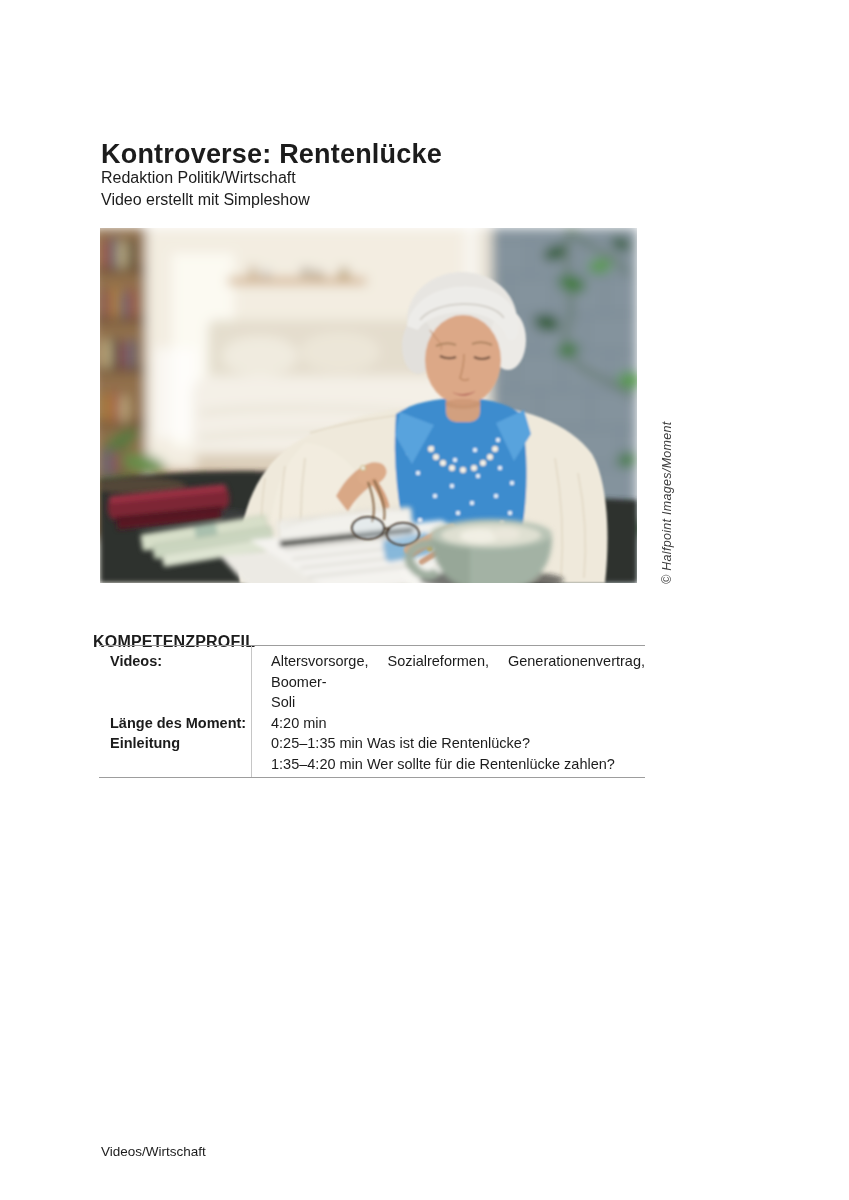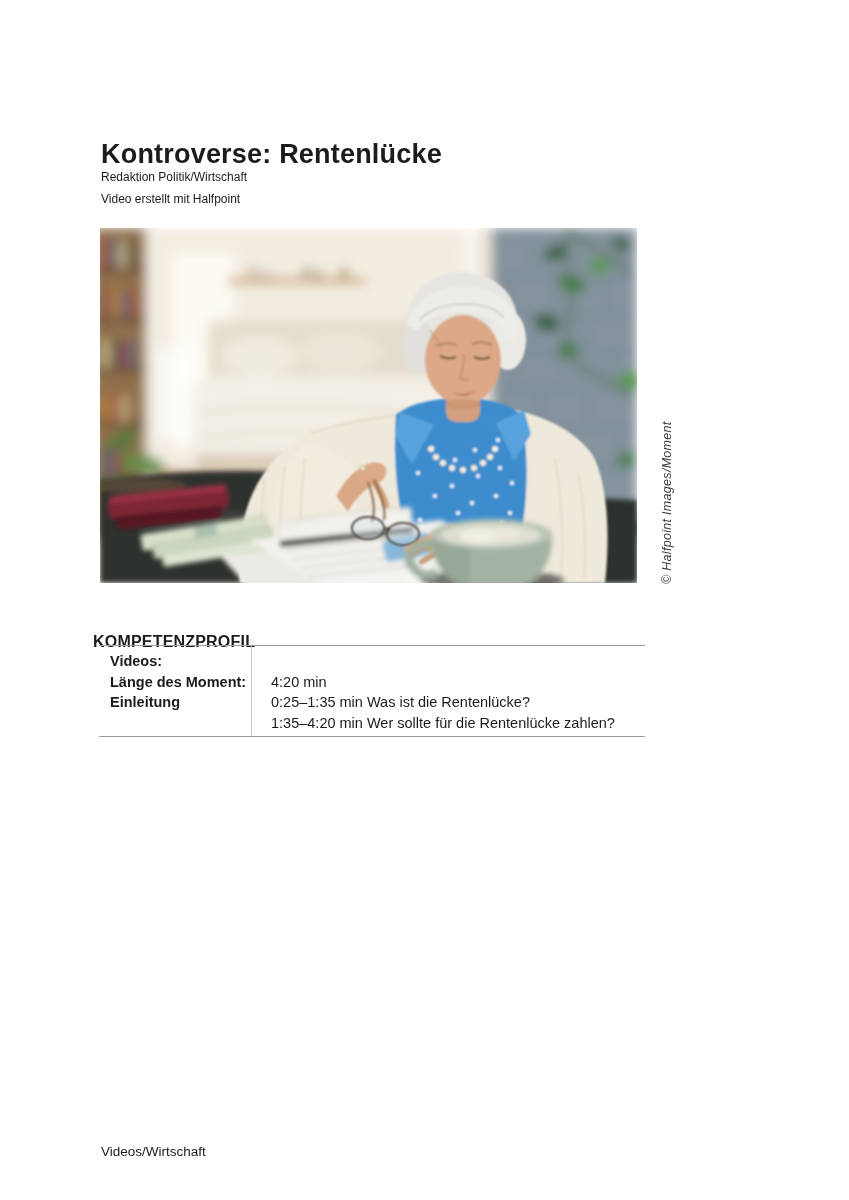--- a/index.html
+++ b/index.html
@@ -6,21 +6,21 @@
   .page{
     position:relative;width:849px;height:1200px;background:#ffffff;
     font-family:"Liberation Sans",sans-serif;color:var(--text-color,#1c1c1c);
     overflow:hidden;
     border-radius:10px;
   }
   .doc-title{
     position:absolute;left:101px;top:119px;
     font-size:27px;font-weight:bold;line-height:34px;letter-spacing:.2px;
   }
-  .byline-block{position:absolute;left:101px;top:167px;font-size:12px;line-height:21.5px;}
+  .byline-block{position:absolute;left:101px;top:167px;font-size:16px;line-height:21.5px;}
   .figure{
     position:absolute;left:100px;top:228px;width:537px;height:355px;overflow:hidden;
   }
   .figure svg{display:block;width:537px;height:355px;}
   .photo-credit{
     position:absolute;left:660px;top:584px;
     transform:rotate(-90deg);transform-origin:0 0;
     font-size:12.5px;font-style:italic;color:var(--credit-color,#3c3c3c);
     white-space:nowrap;letter-spacing:.3px;
   }
@@ -47,21 +47,21 @@
 </style>
 </head>
 <body>
 
 <div class="page">
 
   <h1 class="doc-title">Kontroverse: Rentenlücke</h1>
 
   <div class="byline-block">
     <div>Redaktion Politik/Wirtschaft</div>
-    <div>Video erstellt mit Halfpoint</div>
+    <div>Video erstellt mit Simpleshow</div>
   </div>
 
   <figure class="figure" style="margin:0;">
     <svg viewBox="0 0 537 355" xmlns="http://www.w3.org/2000/svg">
       <defs>
         <filter id="b6" x="-20%" y="-20%" width="140%" height="140%">
             <feGaussianBlur stdDeviation="6"></feGaussianBlur>
           </filter>
         <filter id="b3" x="-20%" y="-20%" width="140%" height="140%">
             <feGaussianBlur stdDeviation="2.5"></feGaussianBlur>
@@ -335,20 +335,24 @@
 
   <div class="photo-credit">© Halfpoint Images/Moment</div>
 
   <h2 class="profile-heading">KOMPETENZPROFIL</h2>
 
   <div class="ktable">
     <div class="vline"></div>
 
     <div class="krow">
       <div class="klabel">Videos:</div>
+      <div class="kval">
+        <div class="kline justify">Altersvorsorge, Sozialreformen, Generationenvertrag, Boomer-</div>
+        <div class="kline">Soli</div>
+      </div>
     </div>
 
     <div class="krow">
       <div class="klabel">Länge des Moment:</div>
       <div class="kval">
         <div class="kline">4:20 min</div>
       </div>
     </div>
 
     <div class="krow">

